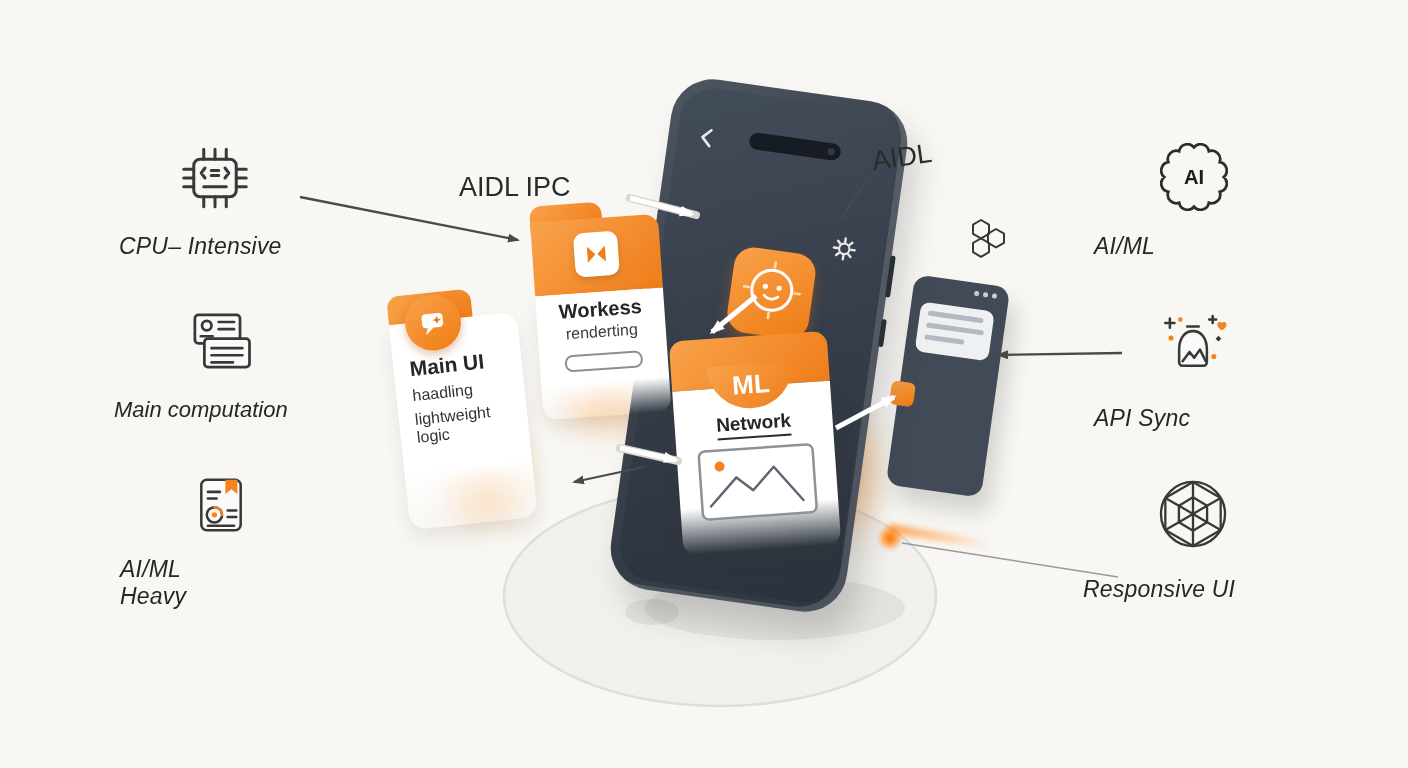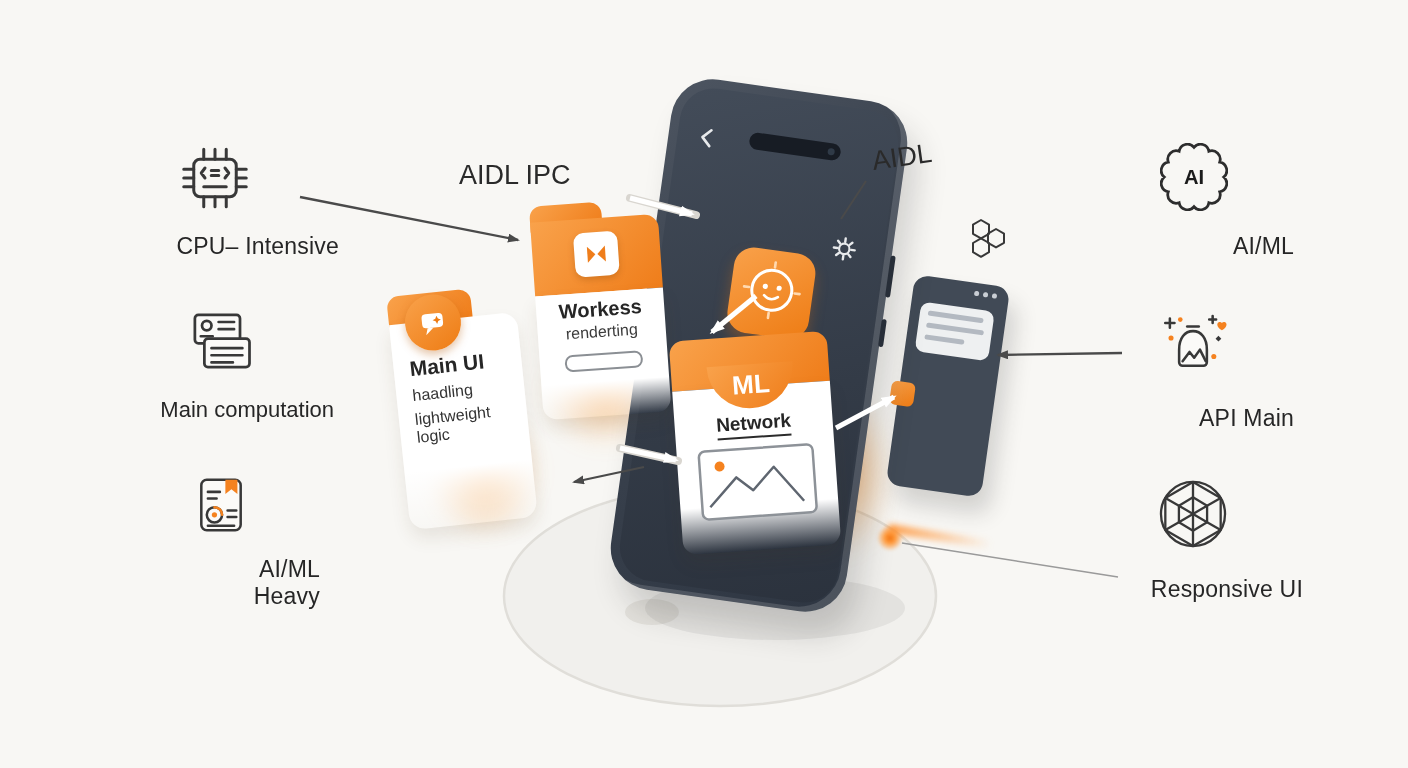--- a/index.html
+++ b/index.html
@@ -1,19 +1,19 @@
 <!DOCTYPE html>
 <html><head>
 <meta charset="utf-8">
 <style>
   html,body{margin:0;padding:0;}
   body{font-family:"Liberation Sans",sans-serif;}
   #canvas{position:relative;width:1408px;height:768px;background:#f8f7f4;overflow:hidden;}
   .abs{position:absolute;}
-  .label{color:#262626;text-align:right;}
+  .label{color:#262626;text-align:left;font-style:italic;}
   .lbl-24{font-size:23px;letter-spacing:.2px;}
   .annot{font-size:27px;color:#2a2a2a;}
   
   #phone{left:640px;top:88px;width:238px;height:515px;border-radius:42px;
     background:linear-gradient(135deg,#4d5561 0%,#39414d 45%,#2e3642 100%);
     transform:rotate(8deg);z-index:4;
     box-shadow:inset -7px -4px 0 rgba(255,255,255,.14), 14px 22px 30px rgba(40,40,40,.18);}
   #phone-screen{position:absolute;inset:9px;border-radius:34px;
     background:linear-gradient(160deg,#434c59 0%,#333b47 60%,#2b323d 100%);}
   #notch{position:absolute;left:72px;top:38px;width:92px;height:17px;border-radius:9px;background:#171c24;}
@@ -177,21 +177,21 @@
     <div class="card-body" id="ml-body">
       <span id="ml-title">Network</span>
       <svg id="ml-photo" width="118" height="72" viewBox="0 0 118 72">
         <rect x="2" y="2" width="114" height="68" rx="6" fill="#fff" stroke="#8d9298" stroke-width="2.5"></rect>
         <circle cx="22" cy="18" r="5" fill="#f5821f"></circle>
         <path d="M10,58 L38,30 L54,44 L76,22 L104,58" stroke="#5f6670" stroke-width="2.5" fill="none" stroke-linejoin="round"></path>
       </svg>
     </div>
   </div>
 
-  <div class="abs annot" style="left:459px;top:160px;z-index:8">AIDL IPC</div>
+  <div class="abs annot" style="left:459px;top:172px;z-index:8">AIDL IPC</div>
   <div class="abs annot" style="left:872px;top:142px;transform:rotate(-8deg);z-index:8">AIDL</div>
 
   <svg class="abs col-icon" style="left:175px;top:138px" width="80" height="80" viewBox="0 0 64 64">
     <g stroke="#383838" stroke-width="2.4" fill="#f8f7f4" stroke-linecap="round" stroke-linejoin="round">
       <rect x="15" y="17" width="34" height="30" rx="5"></rect>
       <path d="M23,17 V9 M32,17 V9 M41,17 V9 M23,55 V47 M32,55 V47 M41,55 V47 M15,25 H7 M15,32 H7 M15,39 H7 M57,25 H49 M57,32 H49 M57,39 H49" fill="none"></path>
       <path d="M24,24 L21,28 L24,32 M40,24 L43,28 L40,32 M29,26 H35 M29,30 H35 M23,39 H41" fill="none"></path>
     </g>
   </svg>
   <div class="abs label lbl-24" style="left:119px;top:233px;width:220px">CPU– Intensive</div>
@@ -235,21 +235,21 @@
       <path d="M23,46 L29,38 L33,43 L38,36 L43,46"></path>
       <path d="M27,16 H37"></path>
       <path d="M12,9 V17 M8,13 H16 M49,7 V13 M46,10 H52"></path>
       <path d="M54,24 L56.5,26.5 L54,29 L51.5,26.5 Z" fill="#383838" stroke="none"></path>
     </g>
     <circle cx="13" cy="26" r="2.2" fill="#f5821f"></circle>
     <circle cx="50" cy="42" r="2.2" fill="#f5821f"></circle>
     <circle cx="21" cy="10" r="2" fill="#f5821f"></circle>
     <path d="M53,14 a2.2,2.2 0 0 1 4,-1 a2.2,2.2 0 0 1 4,1 q0,3 -4,5.2 q-4,-2.2 -4,-5.2 z" fill="#f5821f"></path>
   </svg>
-  <div class="abs label lbl-24" style="left:1094px;top:405px;width:200px">API Main</div>
+  <div class="abs label lbl-24" style="left:1094px;top:405px;width:200px">API Sync</div>
 
   <svg class="abs col-icon" style="left:1152px;top:473px" width="82" height="82" viewBox="0 0 64 64">
     <g stroke="#383838" stroke-width="1.8" fill="none" stroke-linejoin="round">
       <circle cx="32" cy="32" r="25"></circle>
       <path d="M32,7 L53.6,19.5 L53.6,44.5 L32,57 L10.4,44.5 L10.4,19.5 Z"></path>
       <path d="M32,19 L43,25.5 L43,38.5 L32,45 L21,38.5 L21,25.5 Z"></path>
       <path d="M32,7 L32,19 M53.6,19.5 L43,25.5 M53.6,44.5 L43,38.5 M32,57 L32,45 M10.4,44.5 L21,38.5 M10.4,19.5 L21,25.5"></path>
       <path d="M21,25.5 L43,38.5 M43,25.5 L21,38.5 M32,19 L32,45"></path>
     </g>
   </svg>

